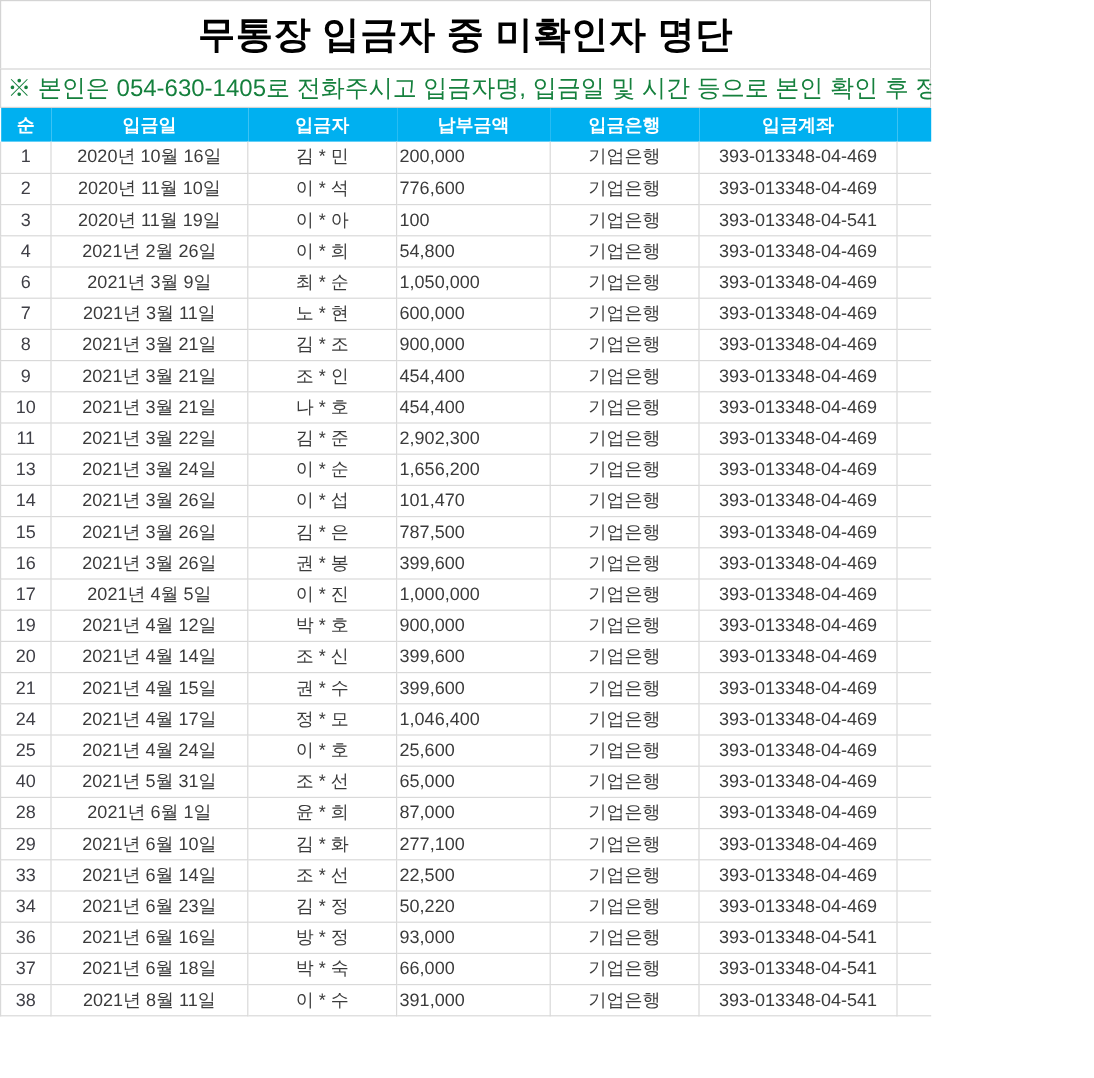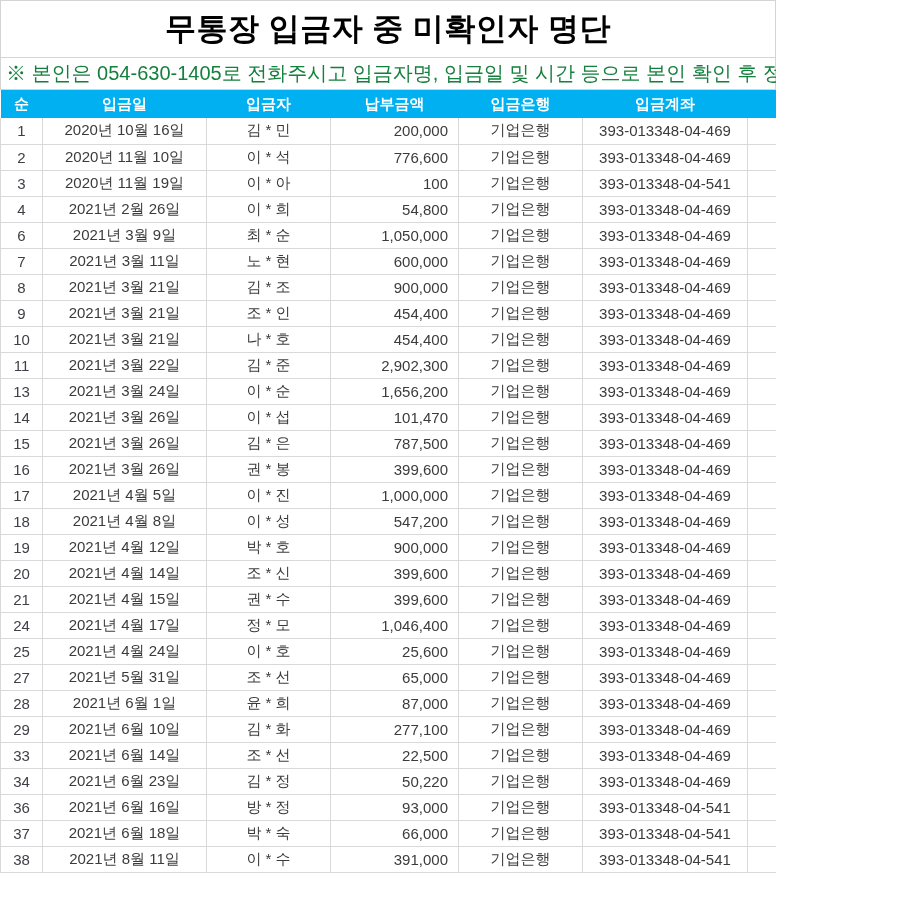--- a/index.html
+++ b/index.html
@@ -61,21 +61,21 @@
     border: 1px solid #d9d9d9;
     font-size: 15px;
     color: #3b3b3b;
     text-align: center;
     vertical-align: middle;
     padding: 0 2px;
     white-space: nowrap;
     overflow: hidden;
   }
   .deposit-table td.col-amount {
-    text-align: right;
+    text-align: left;
     padding-right: 10px;
   }
   .deposit-table tr:first-child td { border-top: none; }
   .deposit-table td.col-no { color: #3f3f46; }
 </style>
 </head>
 <body>
 
 <div class="page">
 
@@ -234,29 +234,20 @@
         <tr>
           <td class="col-no">17</td>
           <td class="col-date">2021년 4월 5일</td>
           <td class="col-name">이 * 진</td>
           <td class="col-amount">1,000,000</td>
           <td class="col-bank">기업은행</td>
           <td class="col-account">393-013348-04-469</td>
           <td class="col-note"></td>
         </tr>
         <tr>
-          <td class="col-no">18</td>
-          <td class="col-date">2021년 4월 8일</td>
-          <td class="col-name">이 * 성</td>
-          <td class="col-amount">547,200</td>
-          <td class="col-bank">기업은행</td>
-          <td class="col-account">393-013348-04-469</td>
-          <td class="col-note"></td>
-        </tr>
-        <tr>
           <td class="col-no">19</td>
           <td class="col-date">2021년 4월 12일</td>
           <td class="col-name">박 * 호</td>
           <td class="col-amount">900,000</td>
           <td class="col-bank">기업은행</td>
           <td class="col-account">393-013348-04-469</td>
           <td class="col-note"></td>
         </tr>
         <tr>
           <td class="col-no">20</td>
@@ -288,21 +279,21 @@
         <tr>
           <td class="col-no">25</td>
           <td class="col-date">2021년 4월 24일</td>
           <td class="col-name">이 * 호</td>
           <td class="col-amount">25,600</td>
           <td class="col-bank">기업은행</td>
           <td class="col-account">393-013348-04-469</td>
           <td class="col-note"></td>
         </tr>
         <tr>
-          <td class="col-no">27</td>
+          <td class="col-no">40</td>
           <td class="col-date">2021년 5월 31일</td>
           <td class="col-name">조 * 선</td>
           <td class="col-amount">65,000</td>
           <td class="col-bank">기업은행</td>
           <td class="col-account">393-013348-04-469</td>
           <td class="col-note"></td>
         </tr>
         <tr>
           <td class="col-no">28</td>
           <td class="col-date">2021년 6월 1일</td>

